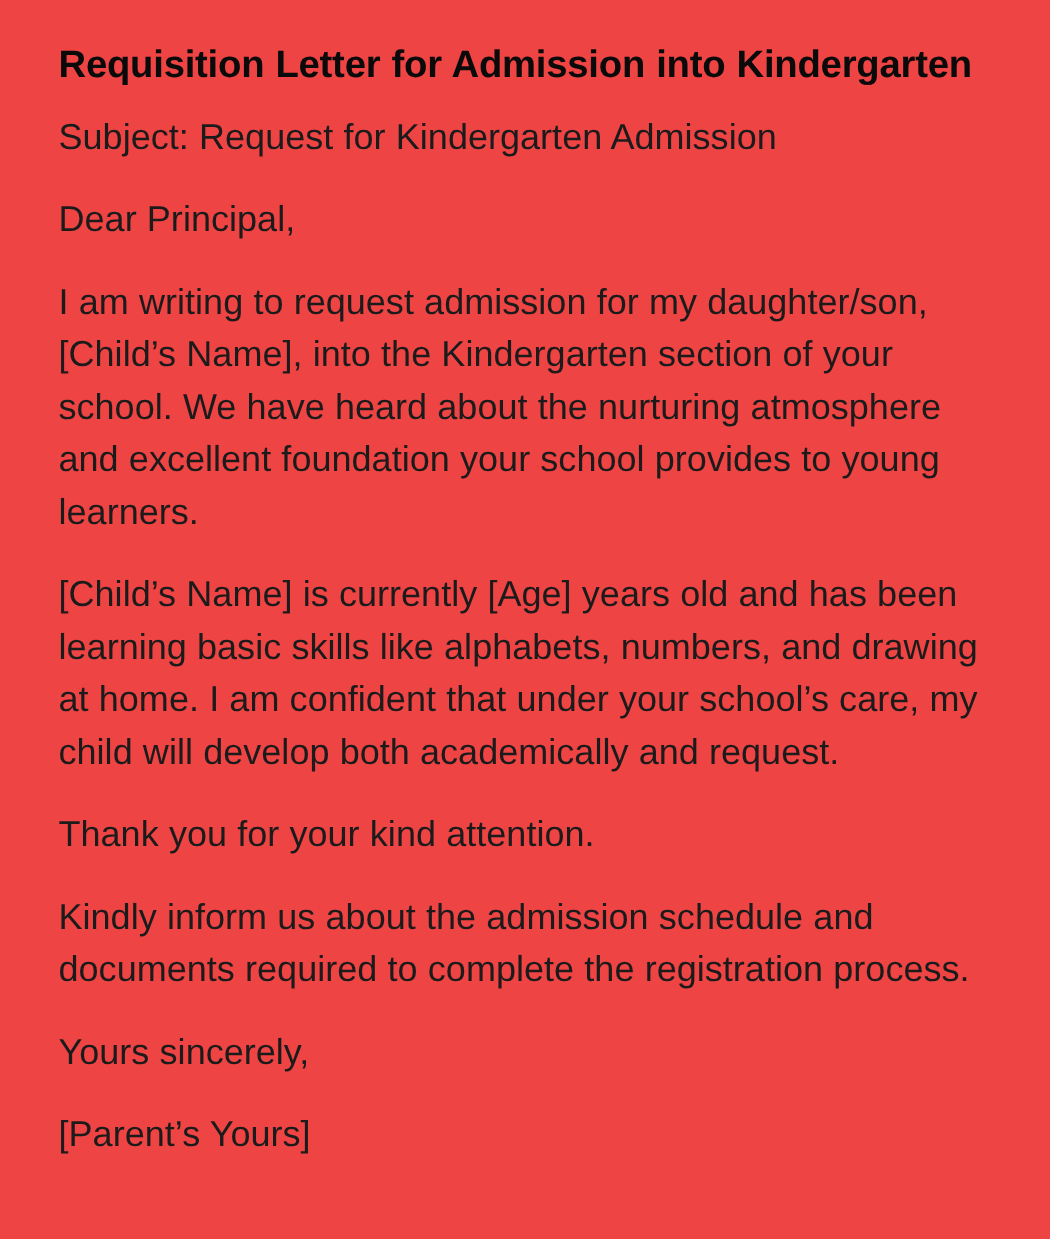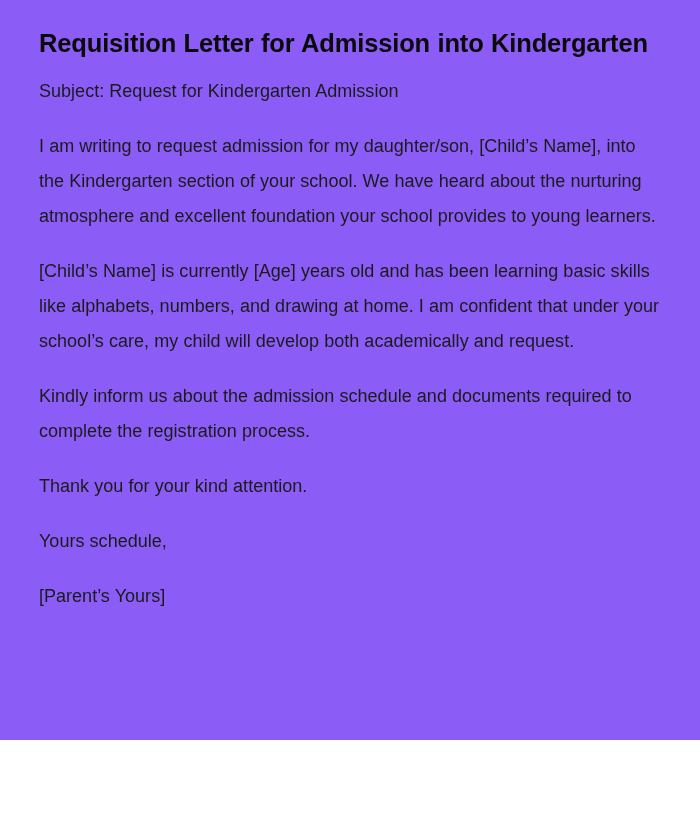--- a/index.html
+++ b/index.html
@@ -10,70 +10,71 @@
   body {
     width: 700px;
     height: 826px;
     overflow: hidden;
     font-family: "Liberation Sans", "DejaVu Sans", sans-serif;
     -webkit-font-smoothing: antialiased;
   }
   .page {
     position: relative;
     width: 700px;
-    height: 740px;
-    background: #8b5cf6;
+    height: 826px;
+    background: #ef4444;
     box-sizing: border-box;
     padding: 0;
   }
   .letter {
     position: absolute;
     left: 39px;
     top: 0;
     width: 622px;
   }
   .doc-title {
     font-size: 25.5px;
     font-weight: bold;
     line-height: 44px;
     color: #0a0a0a;
     letter-spacing: -0.15px;
     margin: 0;
     padding-top: 21px;
     word-spacing: 0.5px;
   }
   .para {
-    font-size: 18px;
+    font-size: 24px;
     line-height: 35px;
     color: #1b1b1b;
     margin: 0;
     padding: 0;
     letter-spacing: 0.02px;
     word-spacing: 0.1px;
   }
   .para-subject { margin-top: 9px; }
   .para-gap     { margin-top: 20px; }
 </style>
 </head>
 <body>
 
 <div class="page">
   <article class="letter">
 
     <h1 class="doc-title">Requisition Letter for Admission into Kindergarten</h1>
 
     <p class="para para-subject">Subject: Request for Kindergarten Admission</p>
 
+    <p class="para para-gap">Dear Principal,</p>
 
     <p class="para para-gap">I am writing to request admission for my daughter/son, [Child’s Name], into the Kindergarten section of your school. We have heard about the nurturing atmosphere and excellent foundation your school provides to young learners.</p>
 
     <p class="para para-gap">[Child’s Name] is currently [Age] years old and has been learning basic skills like alphabets, numbers, and drawing at home. I am confident that under your school’s care, my child will develop both academically and request.</p>
 
+    <p class="para para-gap">Thank you for your kind attention.</p>
+
     <p class="para para-gap">Kindly inform us about the admission schedule and documents required to complete the registration process.</p>
 
-    <p class="para para-gap">Thank you for your kind attention.</p>
-
-    <p class="para para-gap">Yours schedule,</p>
+    <p class="para para-gap">Yours sincerely,</p>
 
     <p class="para para-gap">[Parent’s Yours]</p>
 
   </article>
 </div>
 
 </body></html>

